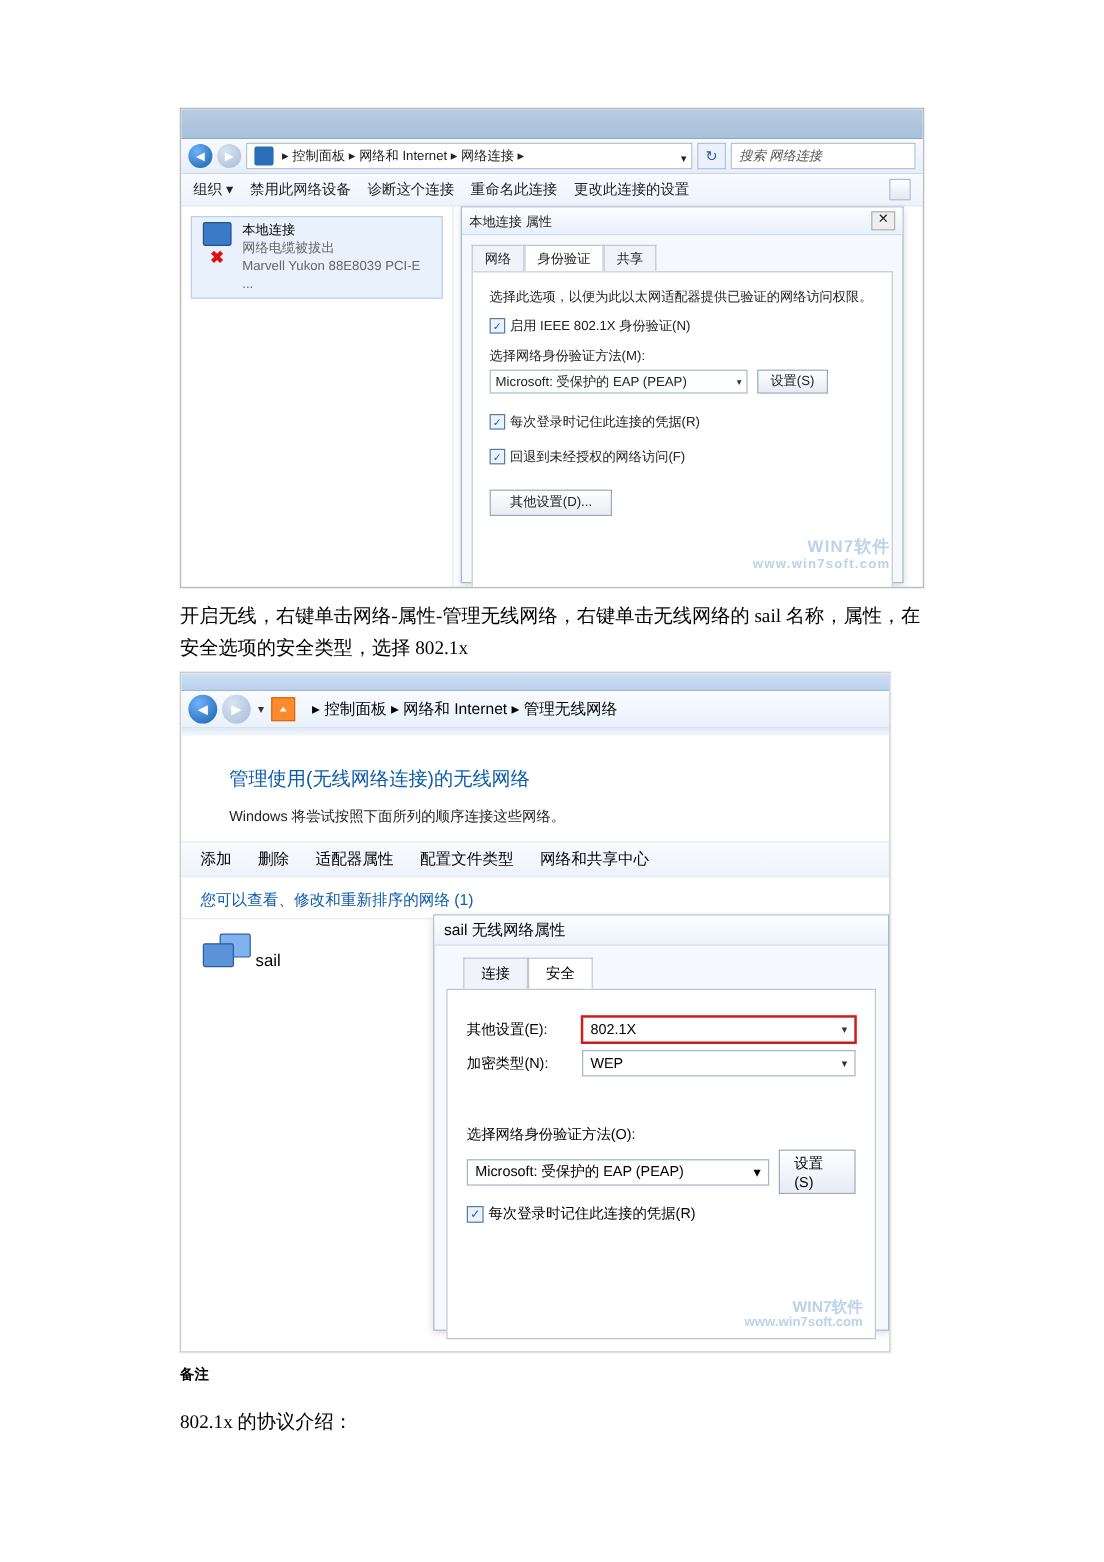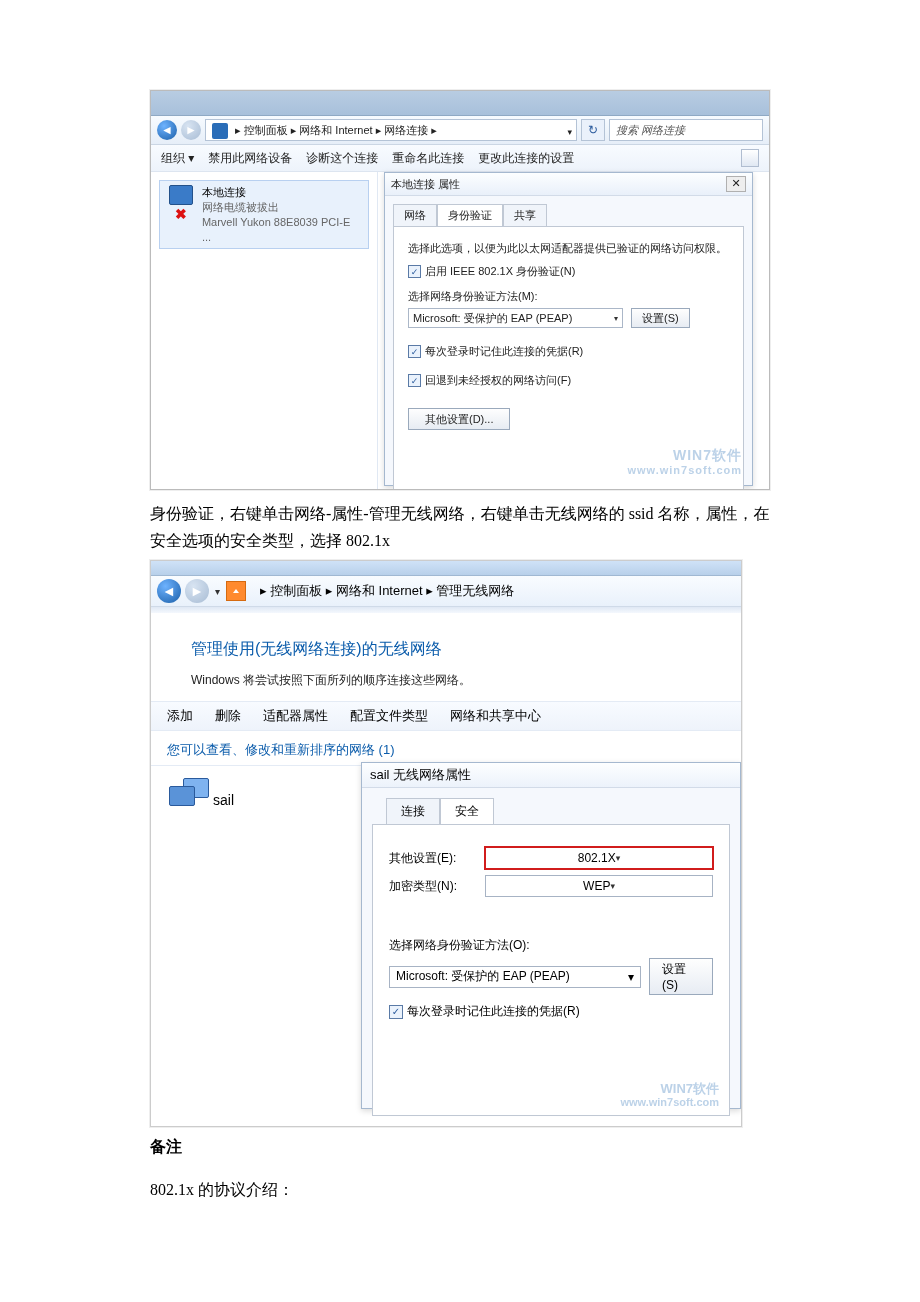--- a/index.html
+++ b/index.html
@@ -101,30 +101,30 @@
   .ss2-item .mons .m2{position:absolute;left:14px;top:0;width:24px;height:18px;background:#7fb3f0;border:1px solid #2a5a9c;border-radius:2px;}
   .ss2-right{flex:1;position:relative;border-top:1px solid #e4ebf5;}
   .ss2-dlg{position:absolute;left:0;right:0;top:-4px;border:1px solid #a5b8cf;background:#f5f8fd;padding:0;box-shadow:0 2px 6px rgba(0,0,0,0.15);}
   .ss2-dlg-title{height:24px;background:linear-gradient(#fdfeff,#ecf2fb);border-bottom:1px solid #d2dbe8;display:flex;align-items:center;padding:0 8px;font-size:13px;}
   .ss2-dlg-tabs{display:flex;padding:10px 10px 0 24px;}
   .ss2-dlg-tab{padding:4px 14px;border:1px solid #c0c8d4;border-bottom:none;background:#f0f4fa;font-size:12px;}
   .ss2-dlg-tab.active{background:#fff;}
   .ss2-dlg-content{border:1px solid #c0c8d4;margin:0 10px 10px 10px;background:#fff;padding:16px;font-size:12px;}
   .ss2-row{display:flex;align-items:center;gap:10px;margin:6px 0;}
   .ss2-lbl{width:86px;}
-  .ss2-combo{flex:1;border:1px solid #a7b3c4;background:#fff;height:20px;display:flex;align-items:center;justify-content:center;padding:0 6px;font-size:12px;}
+  .ss2-combo{flex:1;border:1px solid #a7b3c4;background:#fff;height:20px;display:flex;align-items:center;justify-content:space-between;padding:0 6px;font-size:12px;}
   .ss2-combo.red{outline:2px solid #d11c1c;outline-offset:-1px;}
   .ss2-combo .arrow{font-size:9px;color:#333;}
   .ss2-gap{height:34px;}
   .ss2-wide-combo{border:1px solid #a7b3c4;background:#fff;height:20px;display:flex;align-items:center;justify-content:space-between;padding:0 6px;font-size:12px;width:250px;}
   .ss2-btn{display:inline-block;padding:2px 12px;border:1px solid #9aa9bc;background:linear-gradient(#fefefe,#e7ecf3);font-size:12px;cursor:default;}
   .ss2-check{display:flex;align-items:center;gap:4px;margin-top:8px;}
   .ss2-check .box{width:12px;height:12px;border:1px solid #5a7aa6;background:#eaf2fc;display:flex;align-items:center;justify-content:center;font-size:10px;color:#2a5a9c;}
   .ss2-watermark{position:absolute;right:10px;bottom:6px;font-size:13px;color:#bcd2e8;font-weight:bold;text-align:right;line-height:1.2;}
-  .h-notes{font-size:16px;font-weight:bold;margin:10px 150px 18px 150px;}
+  .h-notes{font-size:12px;font-weight:bold;margin:10px 150px 18px 150px;}
 </style>
 </head>
 <body>
 
 <div class="page">
 
   <div class="figure">
     <div class="ss1">
       <div class="ss1-titlebar"></div>
       <div class="ss1-nav">
@@ -201,21 +201,21 @@
             <div class="ss1-watermark">
               <div>WIN7软件</div>
               <div style="font-size:11px;">www.win7soft.com</div>
             </div>
           </div>
         </div>
       </div>
     </div>
   </div>
 
-  <div class="para">身份验证，右键单击网络-属性-管理无线网络，右键单击无线网络的 ssid 名称，属性，在安全选项的安全类型，选择 802.1x</div>
+  <div class="para">开启无线，右键单击网络-属性-管理无线网络，右键单击无线网络的 sail 名称，属性，在安全选项的安全类型，选择 802.1x</div>
 
   <div class="figure2">
     <div class="ss2-titlebar"></div>
     <div class="ss2-nav">
       <div class="ss2-navbtn">◄</div>
       <div class="ss2-navbtn2">►</div>
       <span style="font-size:10px;color:#333;margin:0 2px;">▾</span>
       <div class="ss2-badge">
           <span></span>
         </div>

